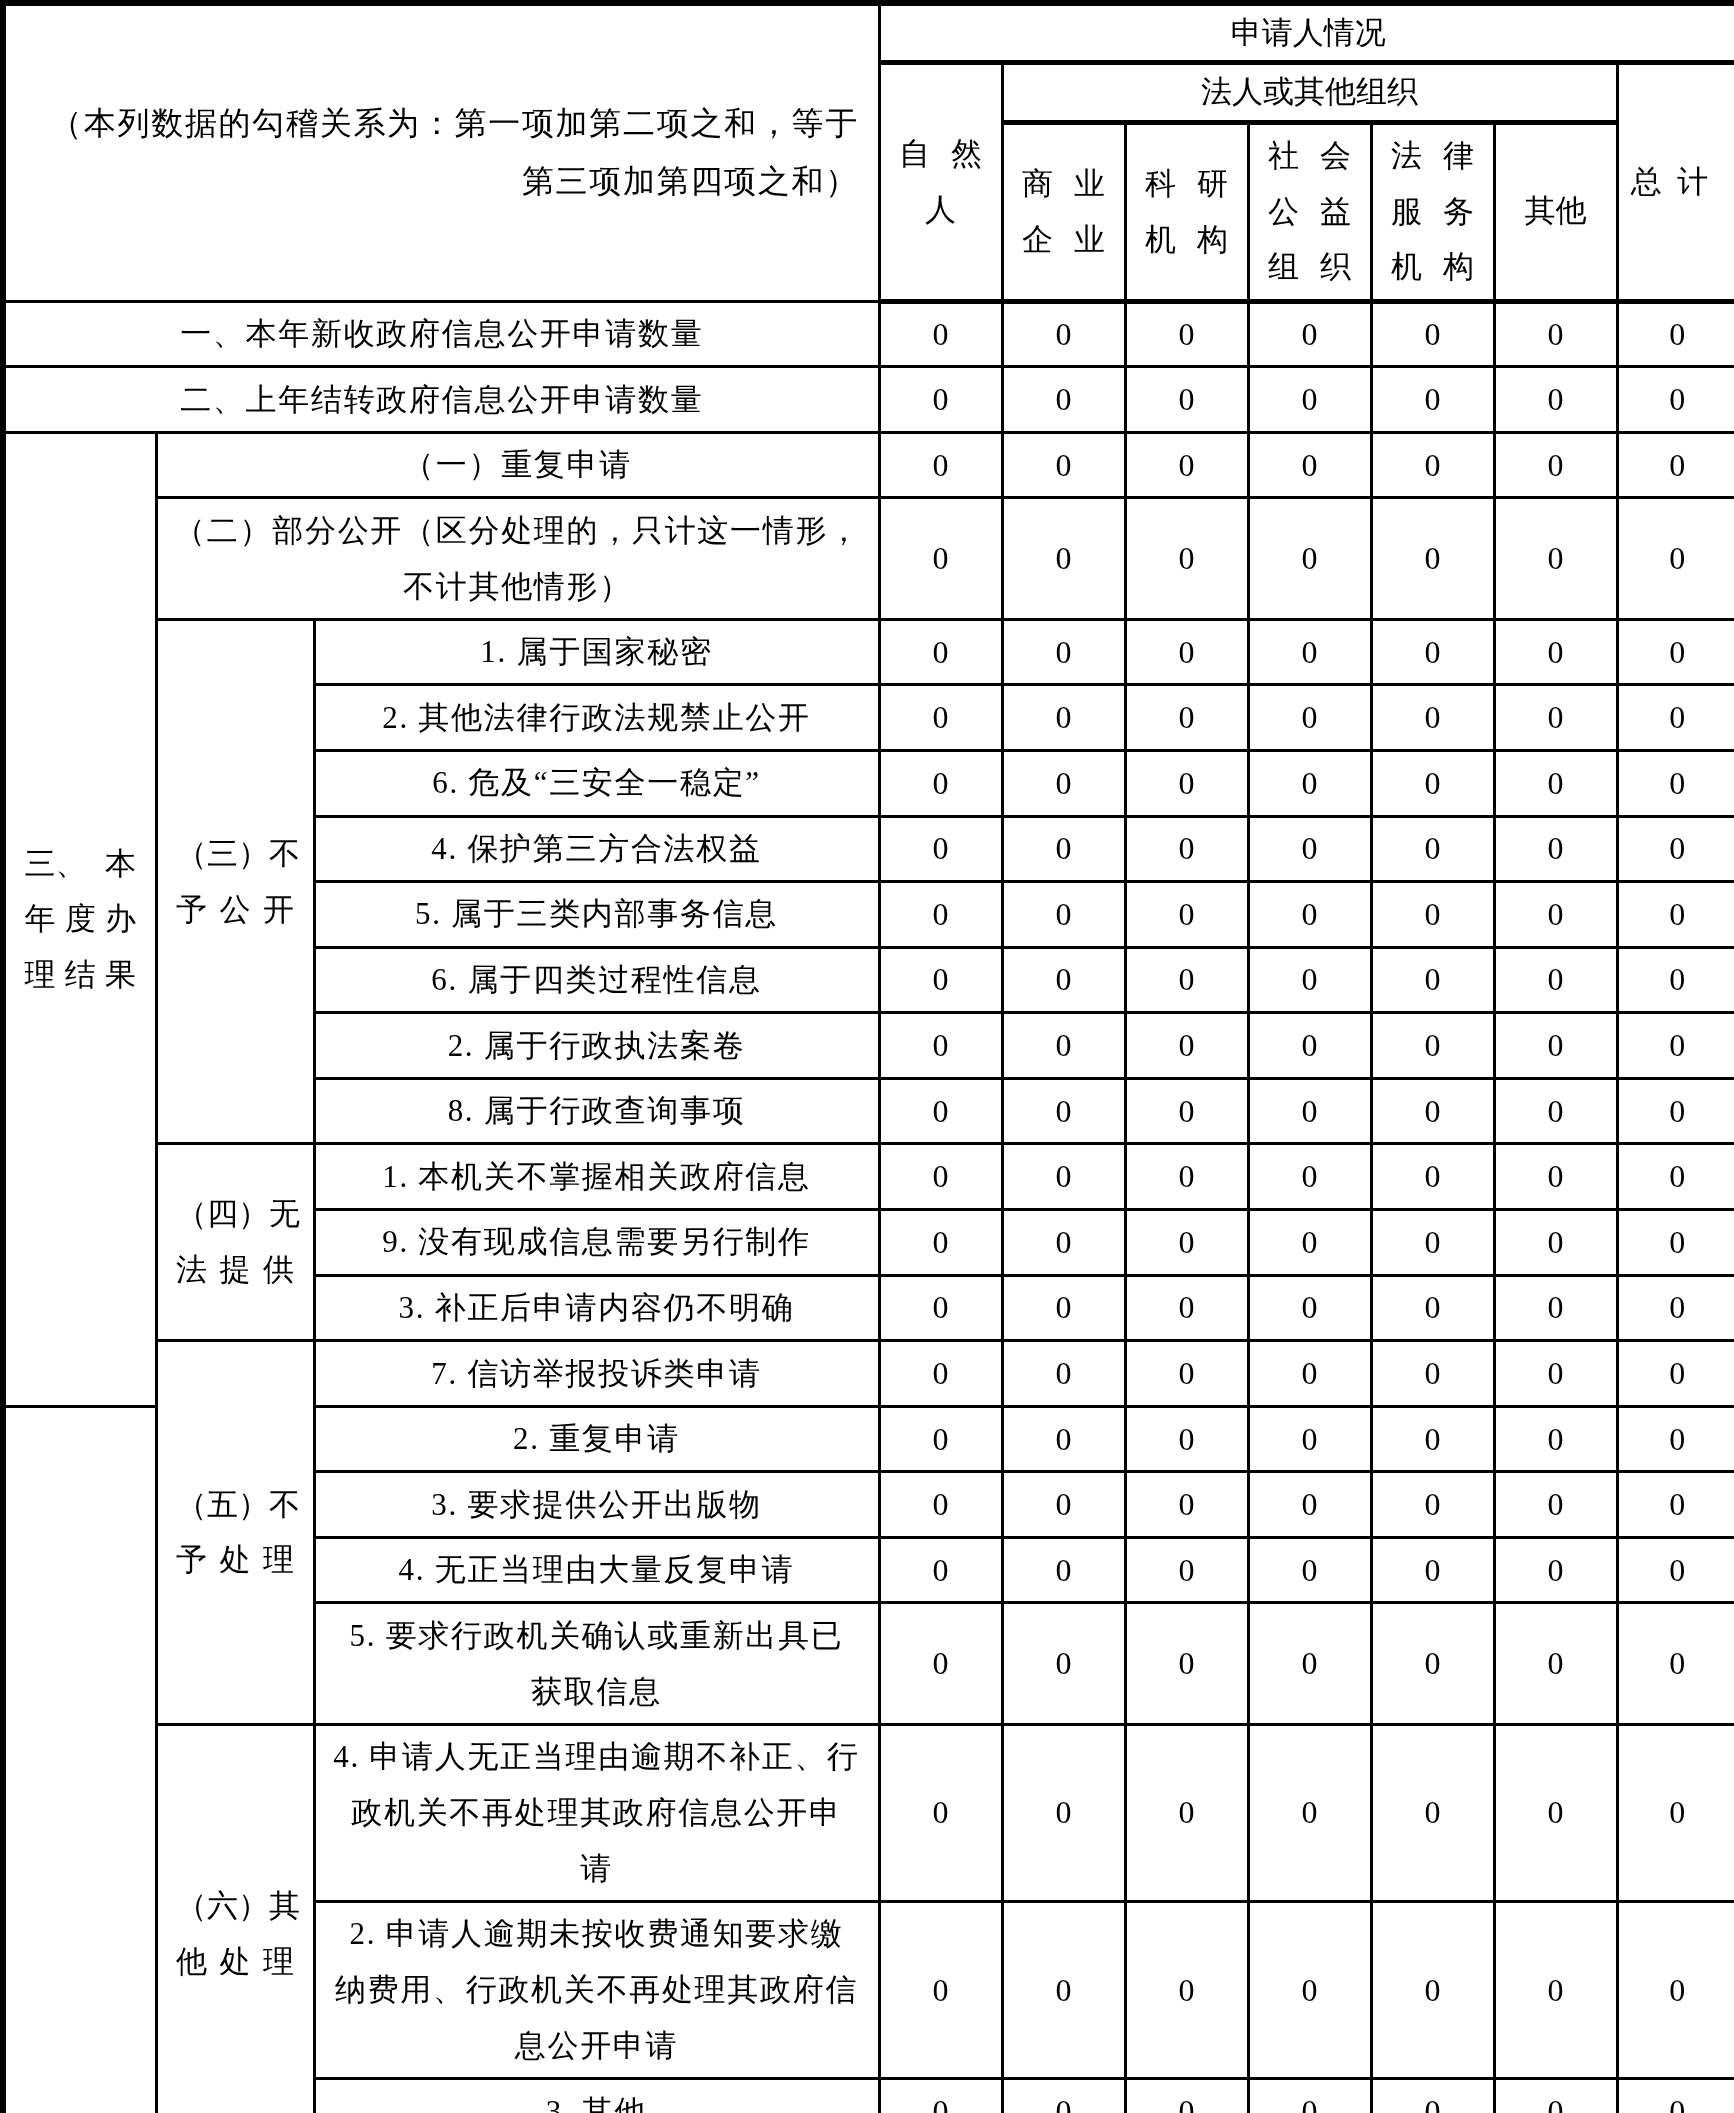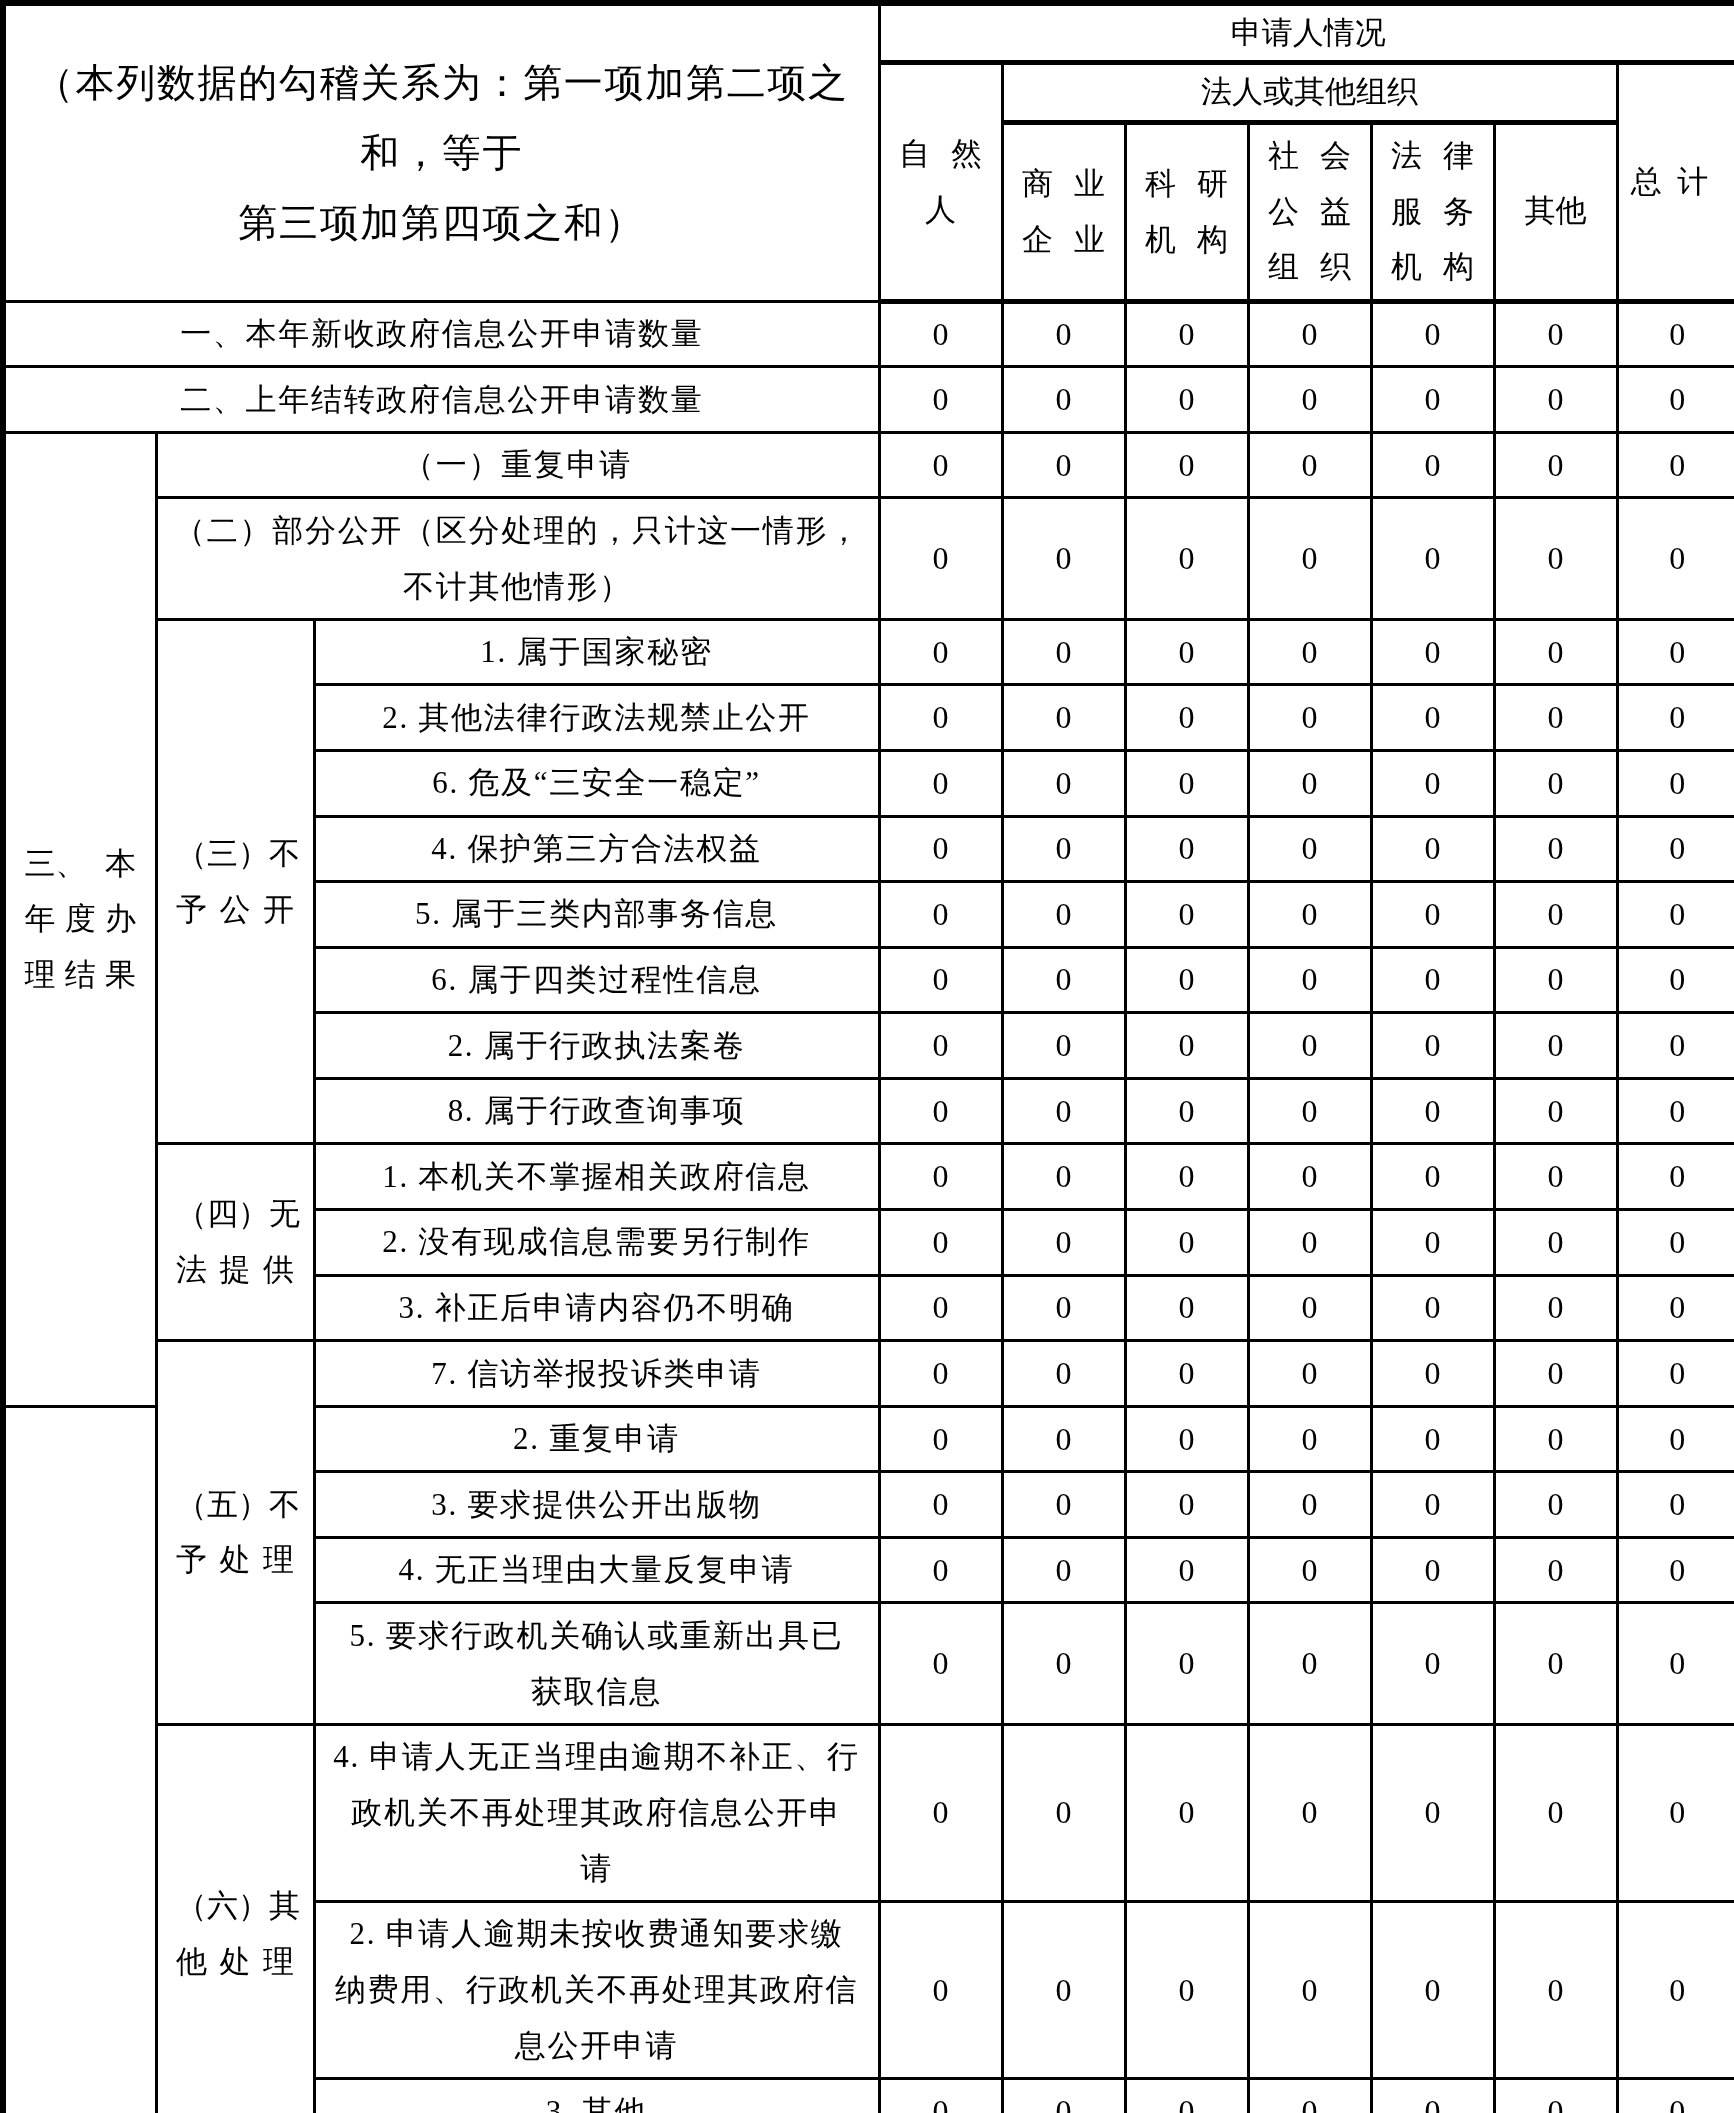--- a/index.html
+++ b/index.html
@@ -34,26 +34,26 @@
   tr.h1  { height: 59px; }
   tr.h2  { height: 116px; }
   tr.h3  { height: 174px; }
 
   
   .thickb { border-bottom-width: 5.1px; }
   .hsep   { border-bottom-width: 5.1px; }
 
   
   .corner {
-    text-align: center;
+    text-align: right;
     padding: 6.8px 18.6px;
     letter-spacing: 1.7px;
     white-space: pre-line;
     line-height: 1.8;
-    font-size: 39px;
+    font-size: 32px;
   }
 
   
   .ch {
     text-align: center;
     line-height: 1.75;
   }
   .spaced { letter-spacing: 0.5em; }
 
   
@@ -338,21 +338,21 @@
     <td class="lbl">1. 本机关不掌握相关政府信息</td>
     <td class="val">0</td>
     <td class="val">0</td>
     <td class="val">0</td>
     <td class="val">0</td>
     <td class="val">0</td>
     <td class="val">0</td>
     <td class="val">0</td>
   </tr>
   <tr class="h1">
-    <td class="lbl">2. 没有现成信息需要另行制作</td>
+    <td class="lbl">9. 没有现成信息需要另行制作</td>
     <td class="val">0</td>
     <td class="val">0</td>
     <td class="val">0</td>
     <td class="val">0</td>
     <td class="val">0</td>
     <td class="val">0</td>
     <td class="val">0</td>
   </tr>
   <tr class="h1">
     <td class="lbl">3. 补正后申请内容仍不明确</td>

